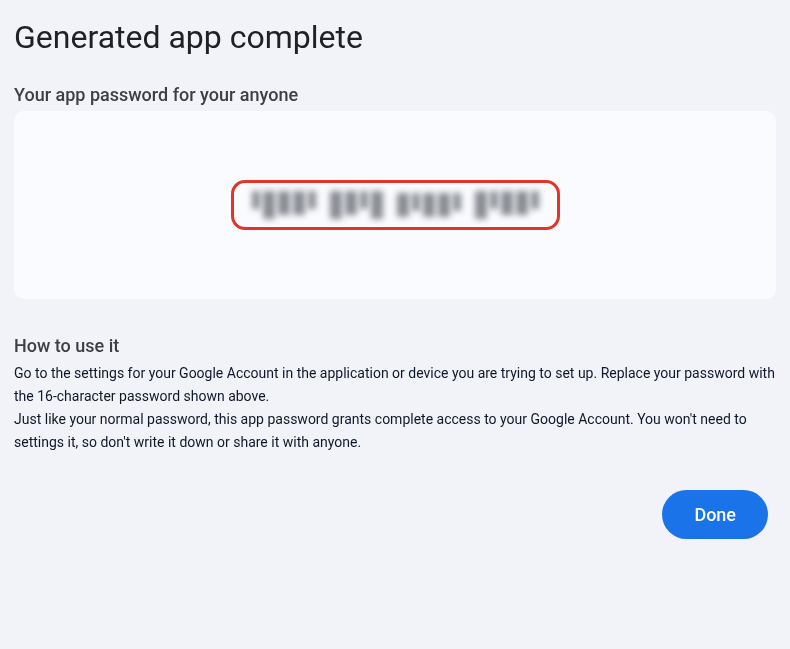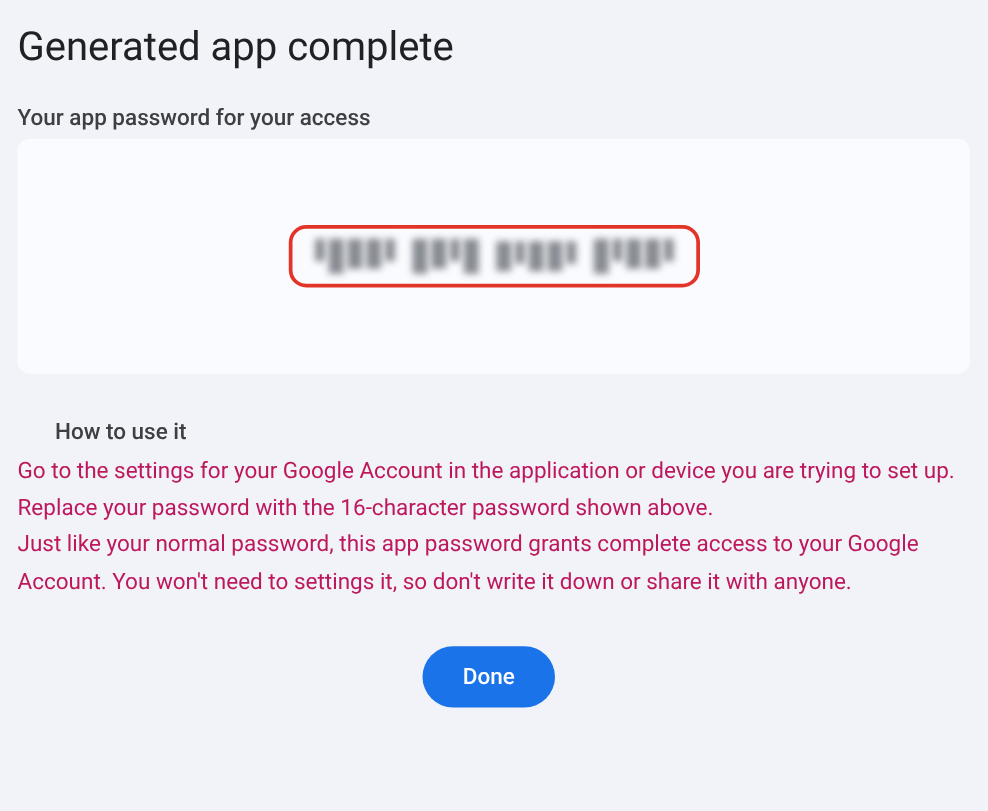--- a/index.html
+++ b/index.html
@@ -60,52 +60,51 @@
       height: 18px;
     }
     .blur-block.tall {
       height: 28px;
     }
     .howto-title {
       font-size: 18px;
       font-weight: 500;
       color: #3c4043;
       margin-bottom: 6px;
-      margin-left: 30px;
     }
     .howto-text {
-      font-size: 18px;
+      font-size: 14px;
       line-height: 1.65;
-      color: #be185d;
+      color: #0f172a;
       font-weight: 400;
     }
     .button-row {
       display: flex;
-      justify-content: center;
+      justify-content: flex-end;
       margin-top: 36px;
       padding-right: 8px;
     }
     .done-btn {
       background: #1a73e8;
       color: #fff;
       border: none;
       border-radius: 28px;
       padding: 14px 32px;
       font-size: 18px;
       font-weight: 500;
       cursor: pointer;
       font-family: inherit;
     }
   </style>
 </head>
 <body>
 
 <h1 class="title">Generated app complete</h1>
 
-<div class="subtitle">Your app password for your access</div>
+<div class="subtitle">Your app password for your anyone</div>
 
 <div class="password-box">
   <div class="password-highlight">
     <span class="blur-word">
       <span class="blur-block small"></span>
         <span class="blur-block tall"></span>
         <span class="blur-block"></span>
         <span class="blur-block"></span>
         <span class="blur-block small"></span>
     </span>

